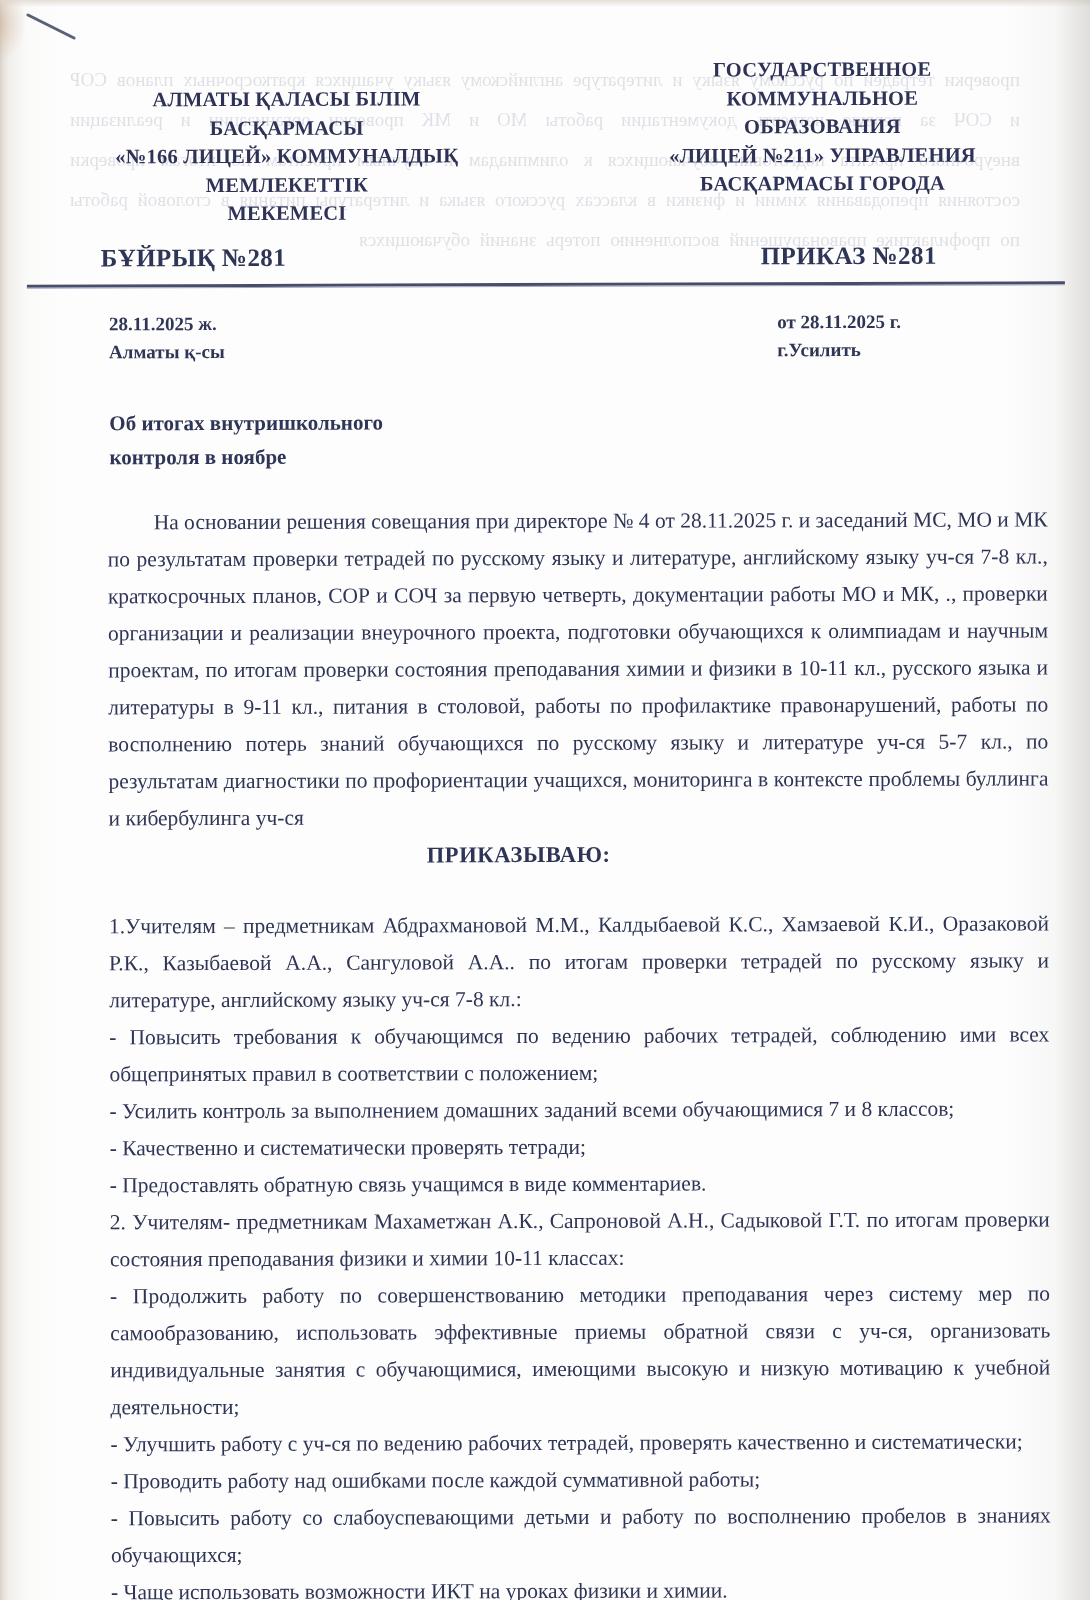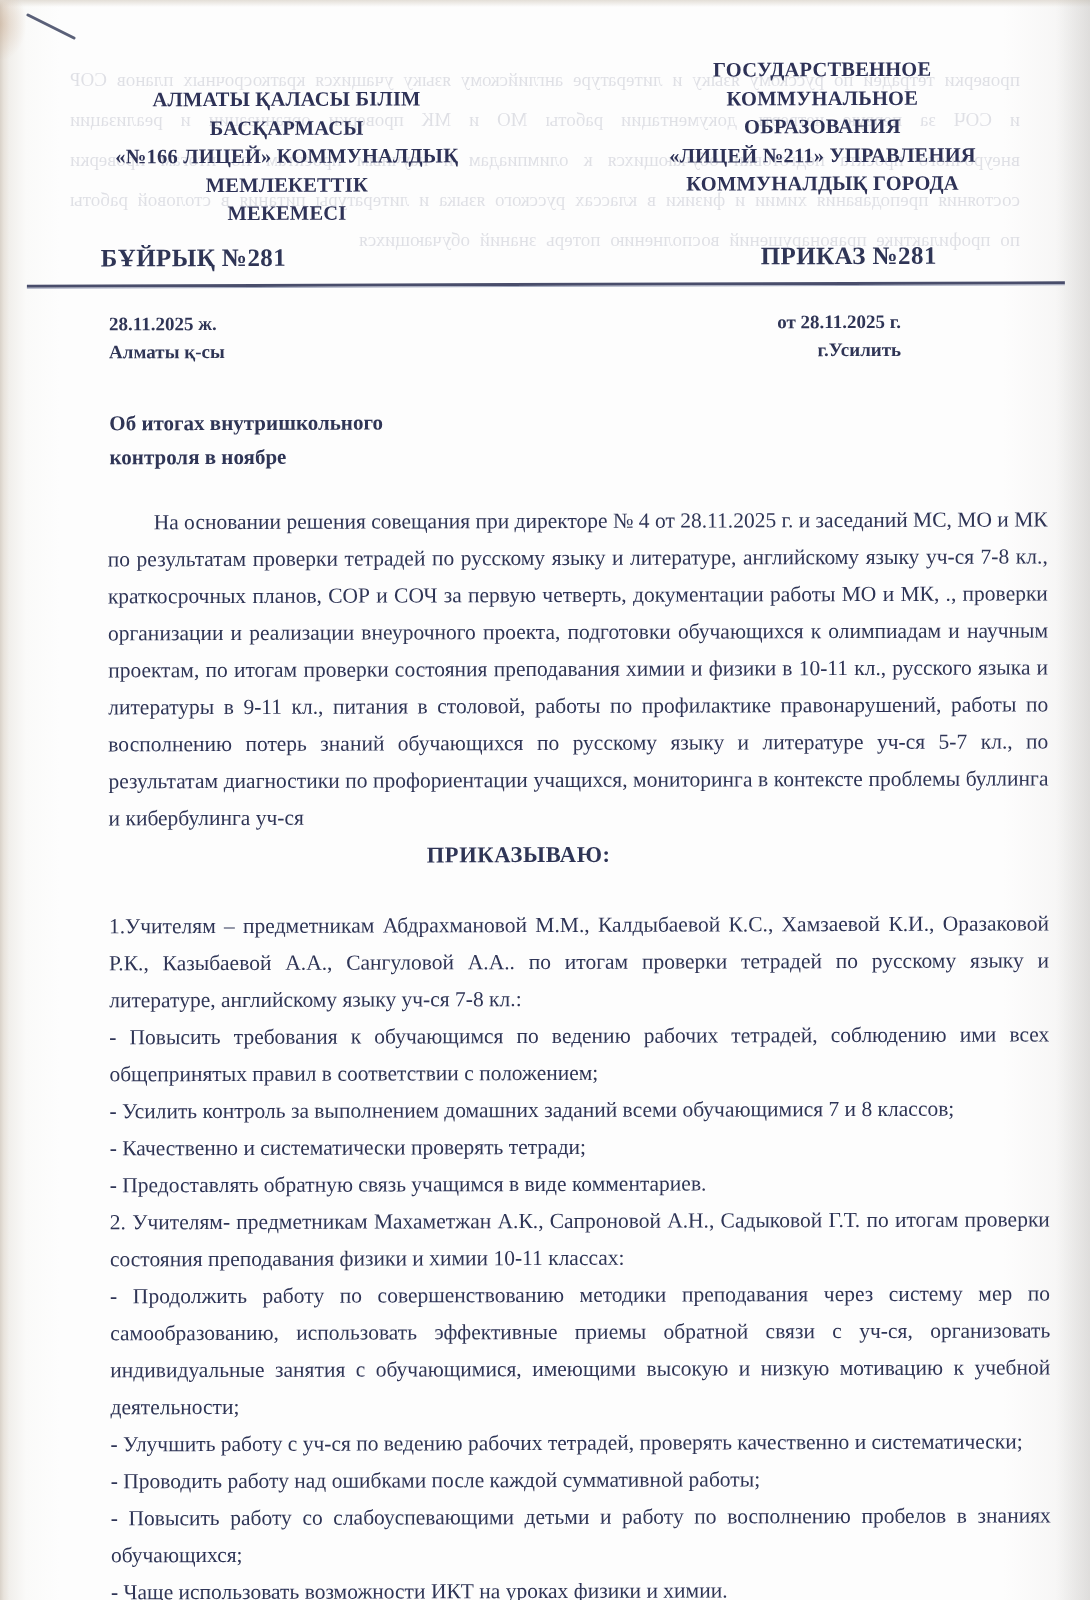--- a/index.html
+++ b/index.html
@@ -129,21 +129,21 @@
   }
 
   .date-row {
     display: flex;
     justify-content: space-between;
     padding: 22px 44px 0 108px;
     font-weight: bold;
     font-size: 19px;
     line-height: 28px;
   }
-  .date-col.ru { text-align: right; padding-right: 146px; }
+  .date-col.ru { text-align: left; padding-right: 146px; }
   .date-col span { display: block; font-family: Liberation Serif, serif; }
 
   .subject {
     padding: 40px 0 0 108px;
     font-weight: bold;
     font-size: 21px;
     line-height: 34px;
     max-width: 520px;
   }
   .subject span { display: block; }
@@ -204,21 +204,21 @@
         <span class="lh-line">БАСҚАРМАСЫ</span>
         <span class="lh-line">«№166 ЛИЦЕЙ» КОММУНАЛДЫҚ</span>
         <span class="lh-line">МЕМЛЕКЕТТІК</span>
         <span class="lh-line">МЕКЕМЕСІ</span>
       </div>
       <div class="lh-col ru">
         <span class="lh-line">ГОСУДАРСТВЕННОЕ</span>
         <span class="lh-line">КОММУНАЛЬНОЕ</span>
         <span class="lh-line">ОБРАЗОВАНИЯ</span>
         <span class="lh-line">«ЛИЦЕЙ №211» УПРАВЛЕНИЯ</span>
-        <span class="lh-line">КОММУНАЛДЫҚ ГОРОДА</span>
+        <span class="lh-line">БАСҚАРМАСЫ ГОРОДА</span>
       </div>
     </div>
 
     <div class="order-row">
       <div class="kk">БҰЙРЫҚ  №281</div>
       <div class="ru">ПРИКАЗ  №281</div>
     </div>
 
     <div class="rule-wrap">
       <div class="rule"></div>

